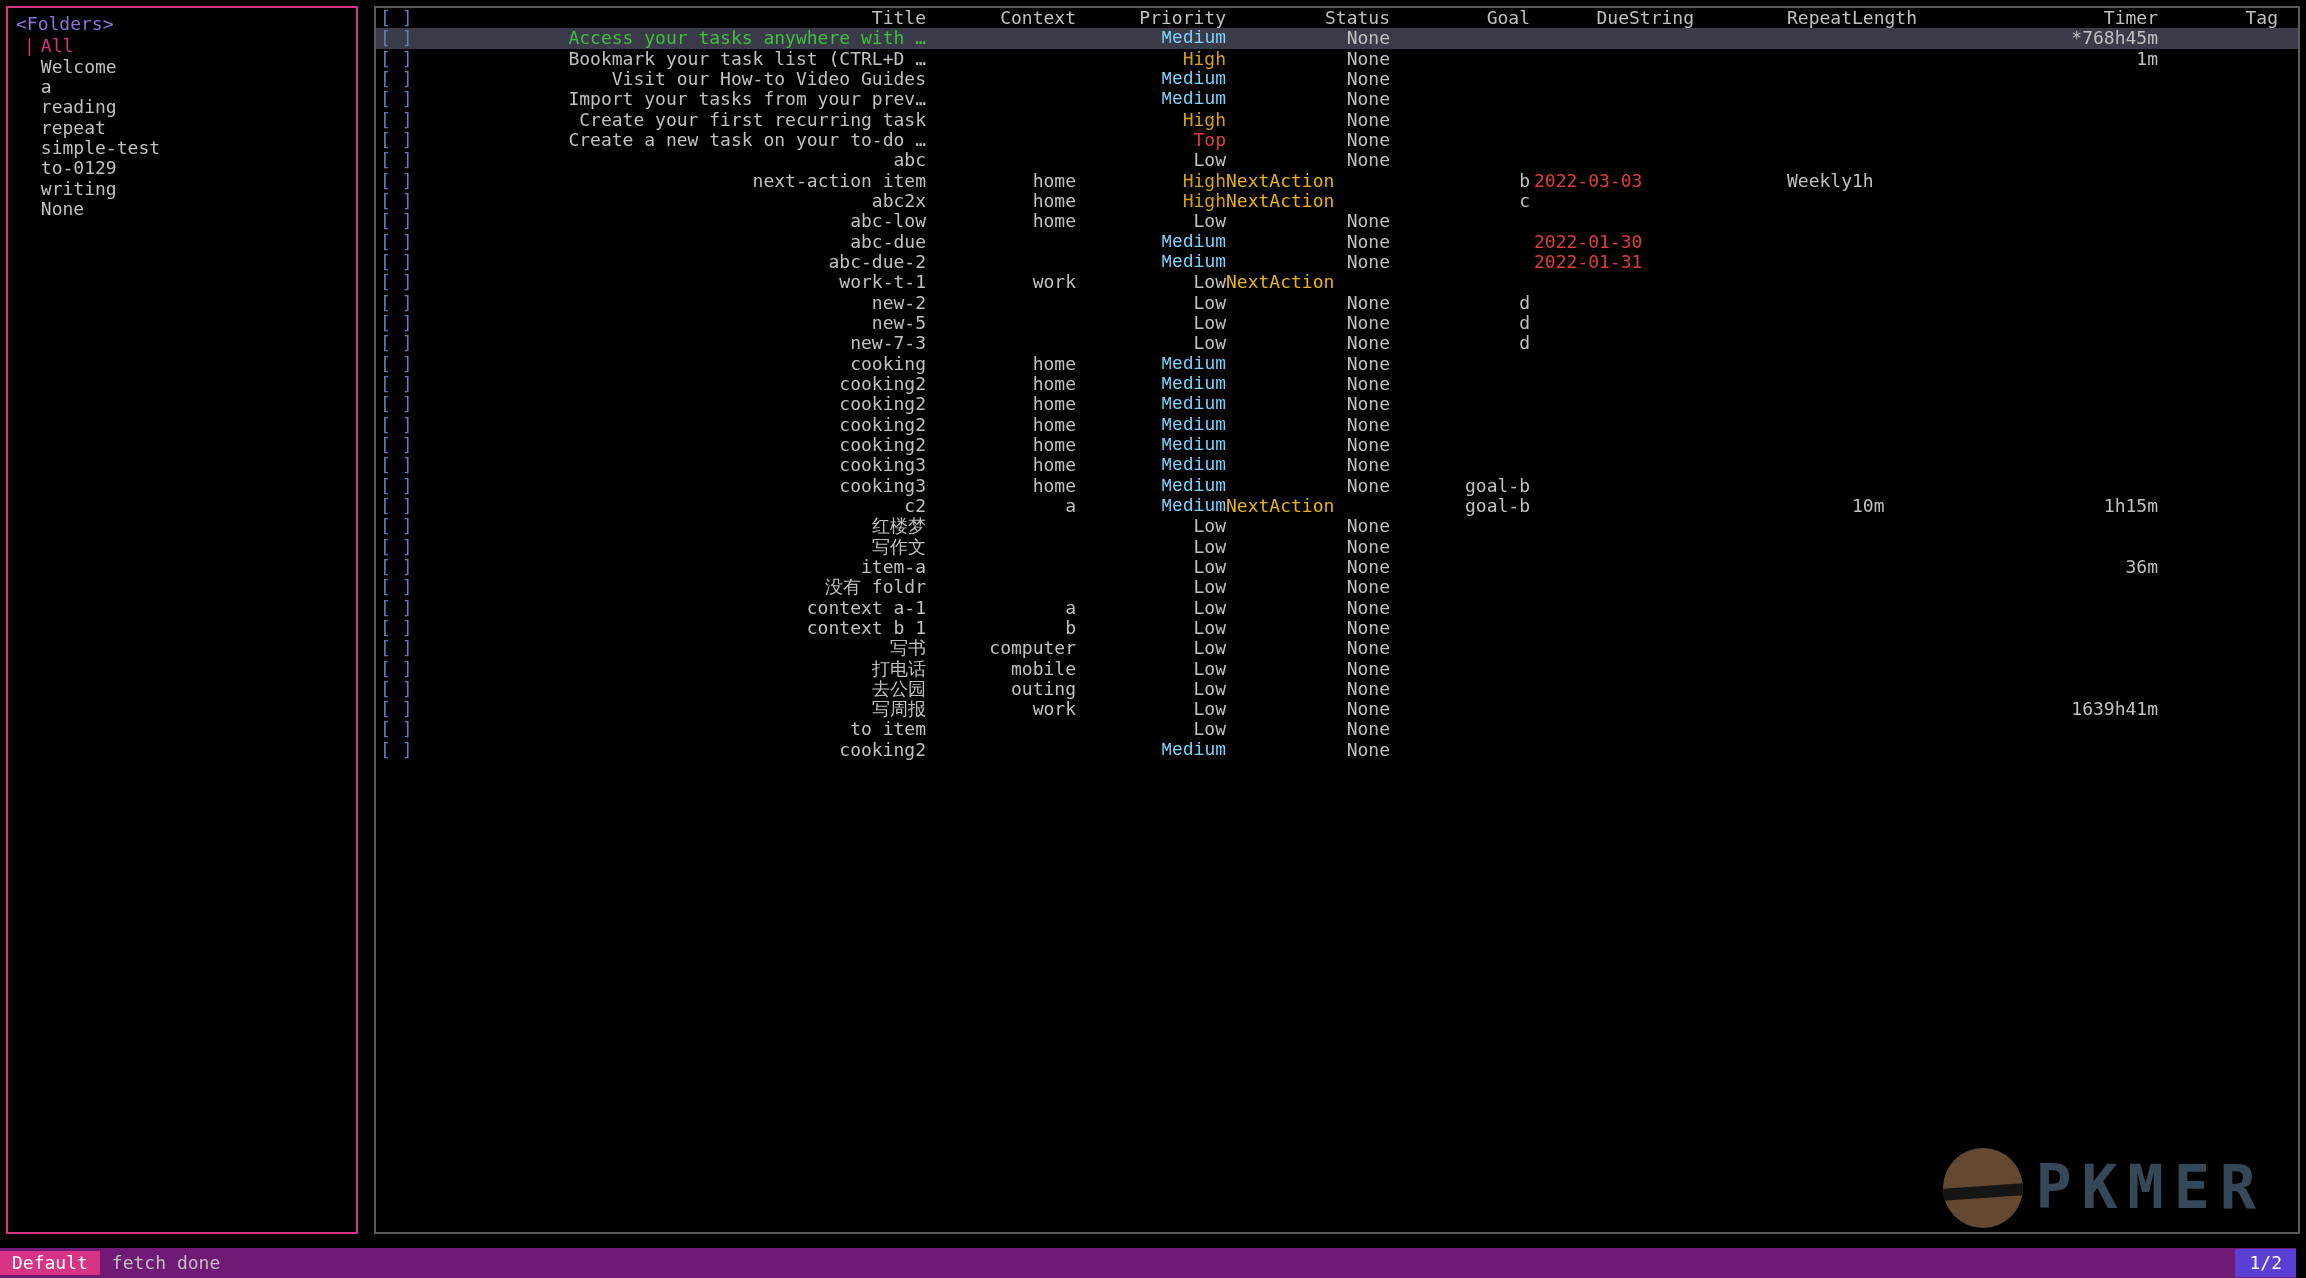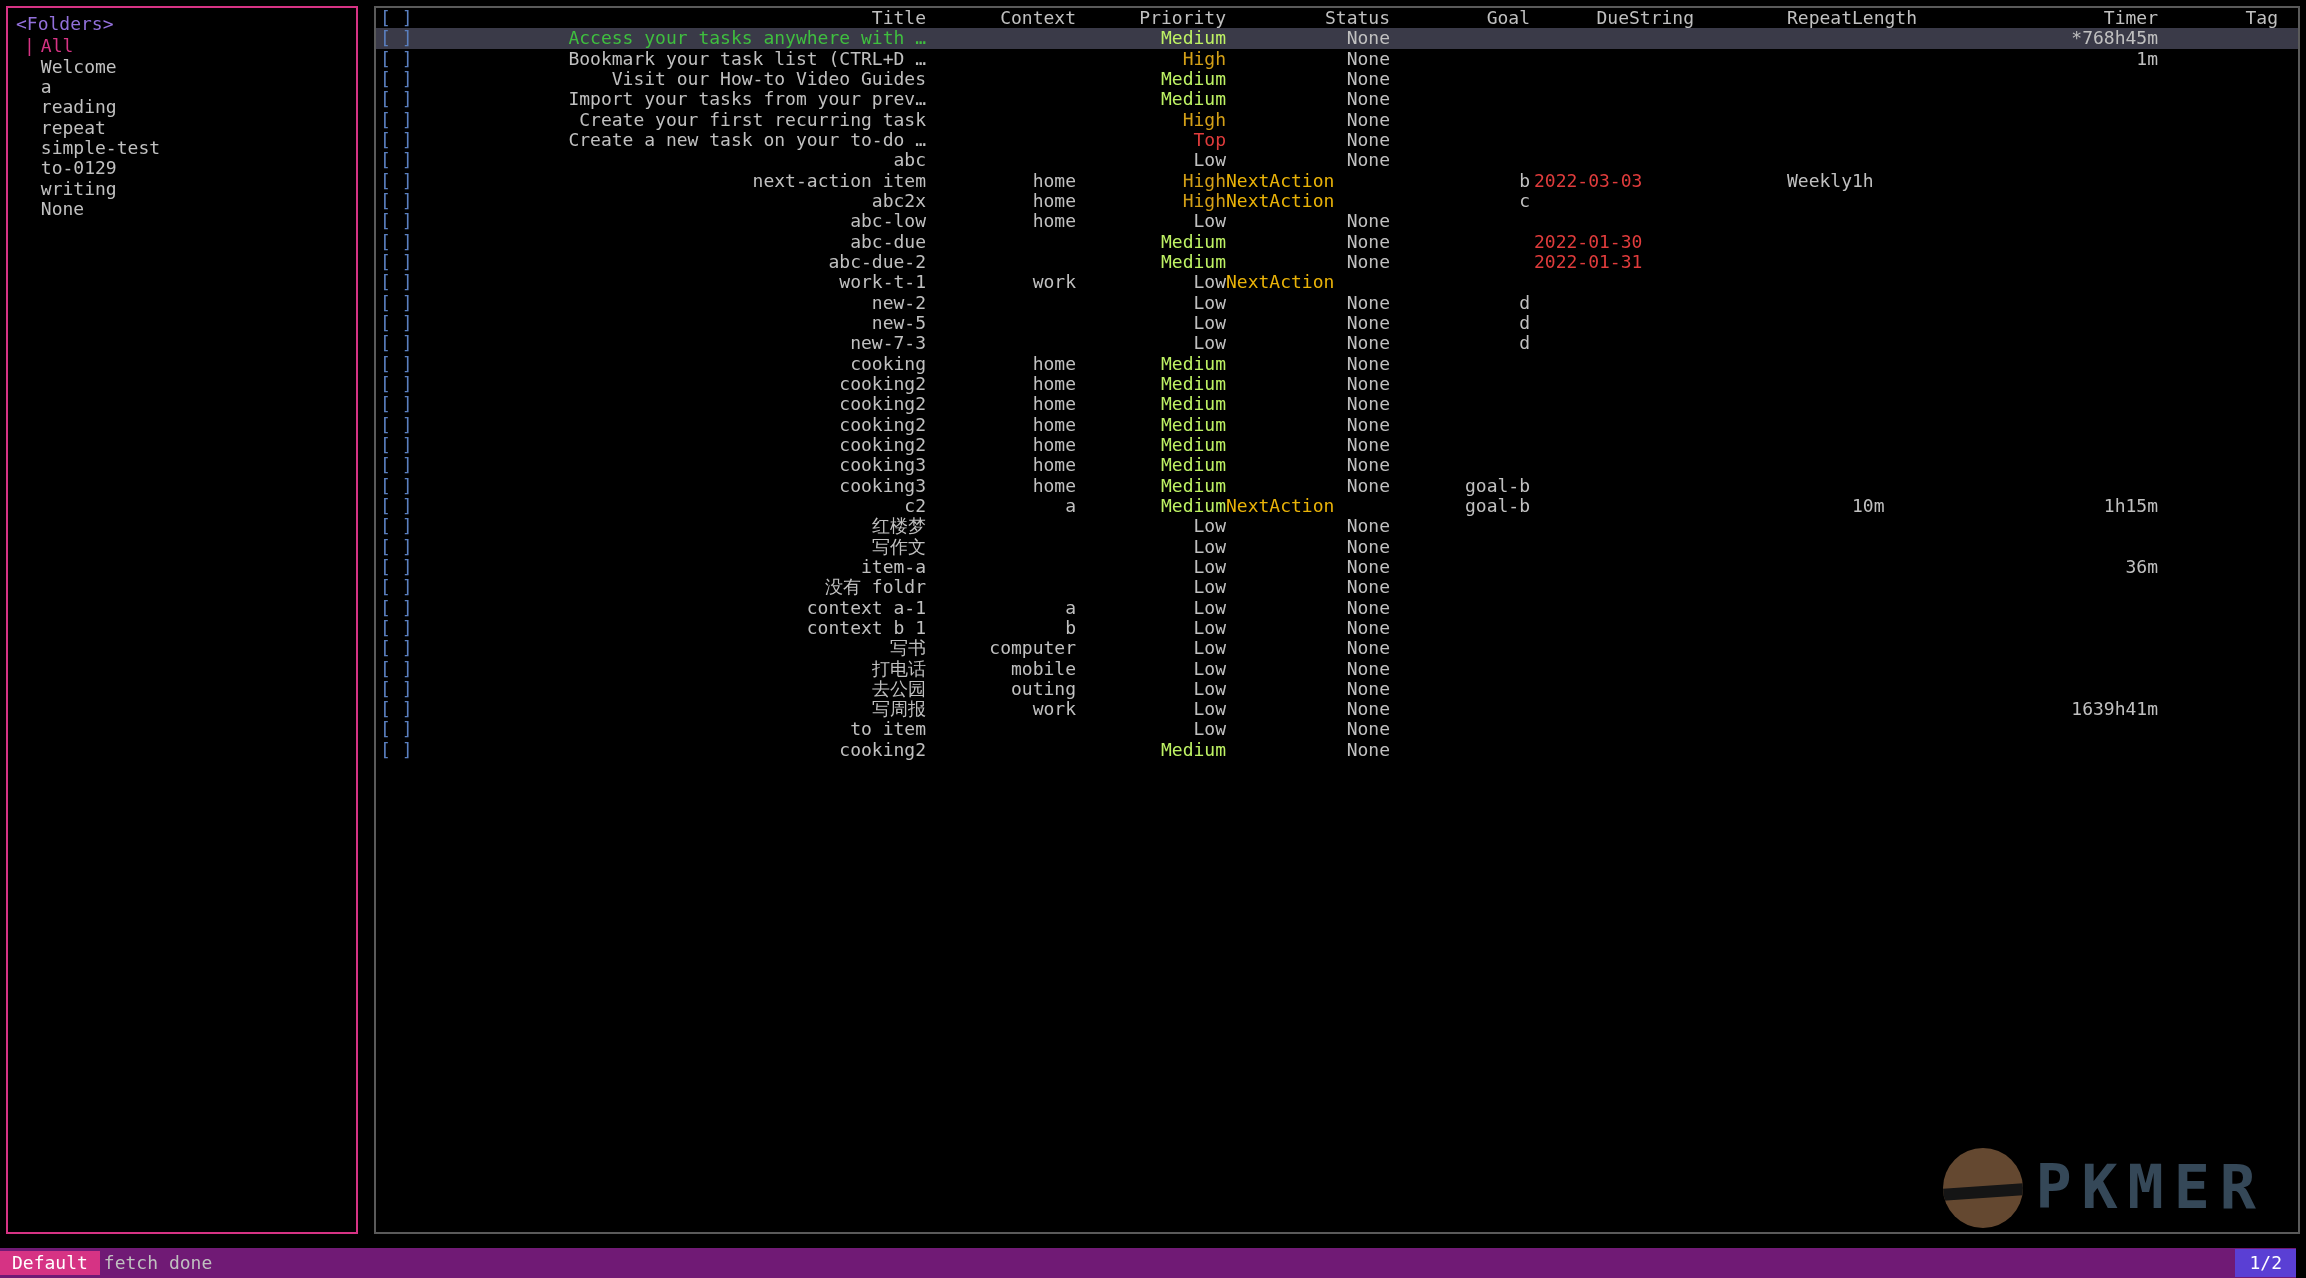--- a/index.html
+++ b/index.html
@@ -69,21 +69,21 @@
   .context { width: 150px; text-align: right; flex-shrink: 0; }
   .priority { width: 150px; text-align: right; flex-shrink: 0; }
   .status { width: 164px; text-align: right; overflow: hidden; flex-shrink: 0; }
   .goal { width: 140px; text-align: right; flex-shrink: 0; overflow: hidden; }
   .due { width: 164px; text-align: left; padding-left: 4px; flex-shrink: 0; overflow: hidden; }
   .repeat { width: 158px; text-align: right; flex-shrink: 0; }
   .length { width: 148px; text-align: left; flex-shrink: 0; }
   .timer { width: 158px; text-align: right; flex-shrink: 0; }
   .tag { width: 120px; text-align: right; flex-shrink: 0; }
   .title.green { color: #3fbf3f; }
-  .p-medium { color: #bef264; }
+  .p-medium { color: #7dd3fc; font-family: Liberation Mono, monospace; }
   .p-high { color: #d4a017; }
   .p-top { color: #e03c3c; }
   .p-low { color: #c0c0c0; }
   .s-next { color: #eab308; }
   .due-red { color: #e03c3c; }
   .statusbar {
     position: absolute;
     left: 0; right: 10px; bottom: 0;
     height: 30px;
     background: #701a75;
@@ -91,21 +91,21 @@
     align-items: center;
     font-size: 18px;
   }
   .status-left {
     background: #d63384;
     color: #fff;
     padding: 2px 12px;
     font-weight: 500;
   }
   .status-msg {
-    padding: 2px 4px;
+    padding: 2px 12px;
     color: #c0c0c0;
   }
   .status-right {
     margin-left: auto;
     background: #5a3fd4;
     color: #fff;
     padding: 4px 14px;
   }
   .watermark {
     position: absolute;

